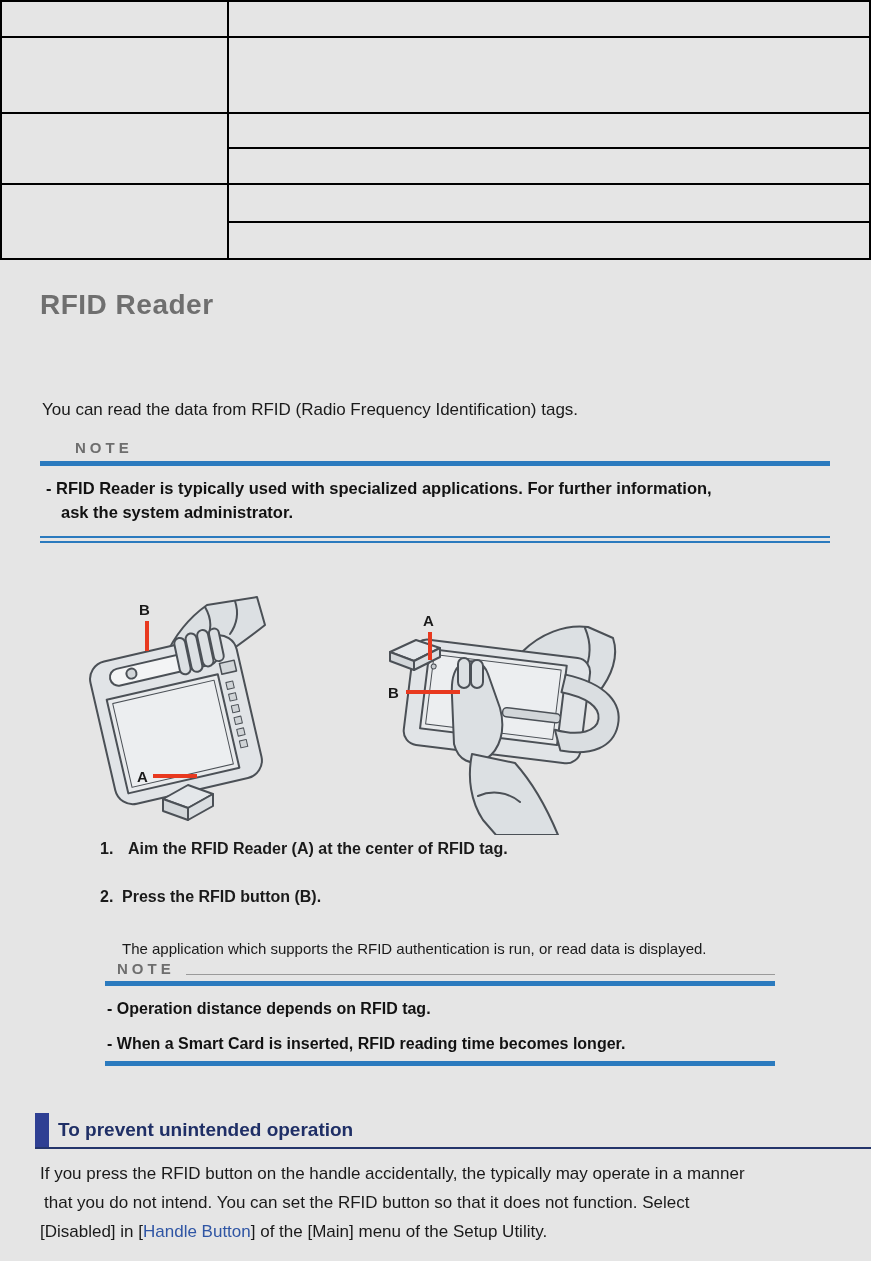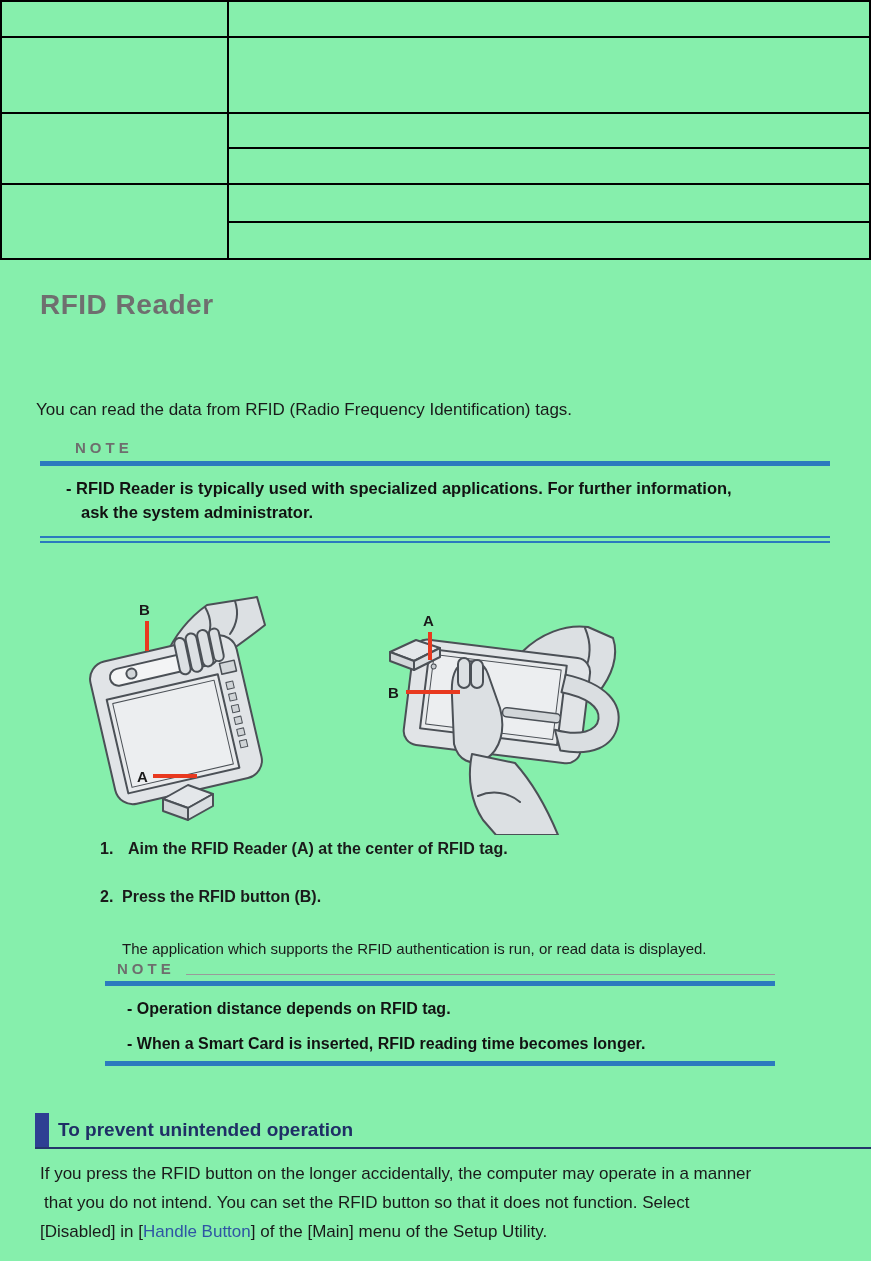--- a/index.html
+++ b/index.html
@@ -1,33 +1,33 @@
 <!DOCTYPE html>
 <html><head>
 <meta charset="utf-8">
 <style>
   html,body{margin:0;padding:0;background:#fff;}
   .page{
-    position:relative;width:871px;height:1261px;background:#86efac;
+    position:relative;width:871px;height:1261px;background:#e5e5e5;
     font-family:"Liberation Sans", sans-serif;color:#1a1a1a;overflow:hidden;
   }
   .abs{position:absolute;white-space:nowrap;}
 
   
   table.toptable{position:absolute;left:0;top:0;width:871px;border-collapse:collapse;table-layout:fixed;}
   table.toptable td{border:2px solid #000;padding:0;}
 
   
   .h1{font-size:28px;font-weight:bold;color:#6f6f6f;letter-spacing:0.5px;}
   .bold17{font-size:17px;font-weight:bold;color:#121212;}
   .reg17{font-size:17px;color:#1a1a1a;}
   .note-label{font-size:15px;font-weight:bold;color:#6e6e6e;letter-spacing:4px;}
   .note-bar{background:#2b7abe;height:5px;}
   .note-thinline{background:#9a9a9a;height:2px;}
-  .note-item{font-size:16.5px;font-weight:bold;color:#121212;margin-left:20px;}
+  .note-item{font-size:16.5px;font-weight:bold;color:#121212;}
   .dbl{background:#2b7abe;height:2px;}
   .step-num{font-size:16px;font-weight:bold;}
   .step-text{font-size:16px;font-weight:bold;}
   .step-detail{font-size:15px;color:#1a1a1a;margin-top:26px;}
   .sec-rect{background:#2e3f93;width:14px;height:35px;}
   .sec-title{font-size:19px;font-weight:bold;color:#1f2f66;}
   .sec-underline{background:#24356b;height:2px;}
   .para{font-size:17px;color:#1a1a1a;}
   .link{color:#2f55a4;}
   svg text{font-family:"Liberation Sans", sans-serif;}
@@ -63,21 +63,21 @@
           <td></td>
         </tr>
     <tr style="height:37px;">
           <td></td>
         </tr>
   </tbody>
     </table>
 
   <div class="abs h1" style="left:40px;top:289px;">RFID Reader</div>
 
-  <div class="abs reg17" style="left:36px;top:400px;">You can read the data from RFID (Radio Frequency Identification) tags.</div>
+  <div class="abs reg17" style="left:42px;top:400px;">You can read the data from RFID (Radio Frequency Identification) tags.</div>
 
   <div class="abs note-label" style="left:75px;top:439px;">NOTE</div>
   <div class="abs note-bar" style="left:40px;top:461px;width:790px;"></div>
   <div class="abs note-item" style="left:46px;top:479px;">- RFID Reader is typically used with specialized applications. For further information,</div>
   <div class="abs note-item" style="left:61px;top:503px;">ask the system administrator.</div>
   <div class="abs dbl" style="left:40px;top:536px;width:790px;"></div>
   <div class="abs dbl" style="left:40px;top:541px;width:790px;"></div>
 
   <svg class="abs" style="left:85px;top:595px;" width="215" height="255" viewBox="0 0 215 255">
     <g fill="#dce0e3" stroke="#4b5056" stroke-width="2" stroke-linejoin="round" stroke-linecap="round">
@@ -175,17 +175,17 @@
   <div class="abs note-thinline" style="left:186px;top:974px;width:589px;height:1px;"></div>
   <div class="abs note-bar" style="left:105px;top:981px;width:670px;"></div>
   <div class="abs note-item" style="left:107px;top:1000px;font-size:16px;">- Operation distance depends on RFID tag.</div>
   <div class="abs note-item" style="left:107px;top:1035px;font-size:16px;">- When a Smart Card is inserted, RFID reading time becomes longer.</div>
   <div class="abs note-bar" style="left:105px;top:1061px;width:670px;"></div>
 
   <div class="abs sec-rect" style="left:35px;top:1113px;"></div>
   <div class="abs sec-title" style="left:58px;top:1119px;">To prevent unintended operation</div>
   <div class="abs sec-underline" style="left:35px;top:1147px;width:836px;"></div>
 
-  <div class="abs para" style="left:40px;top:1164px;">If you press the RFID button on the longer accidentally, the computer may operate in a manner</div>
+  <div class="abs para" style="left:40px;top:1164px;">If you press the RFID button on the handle accidentally, the typically may operate in a manner</div>
   <div class="abs para" style="left:44px;top:1193px;">that you do not intend. You can set the RFID button so that it does not function. Select</div>
   <div class="abs para" style="left:40px;top:1222px;"><span>[Disabled] in [</span><span class="link">Handle Button</span><span>] of the [Main] menu of the Setup Utility.</span></div>
 
 </div>
 
 </body></html>

